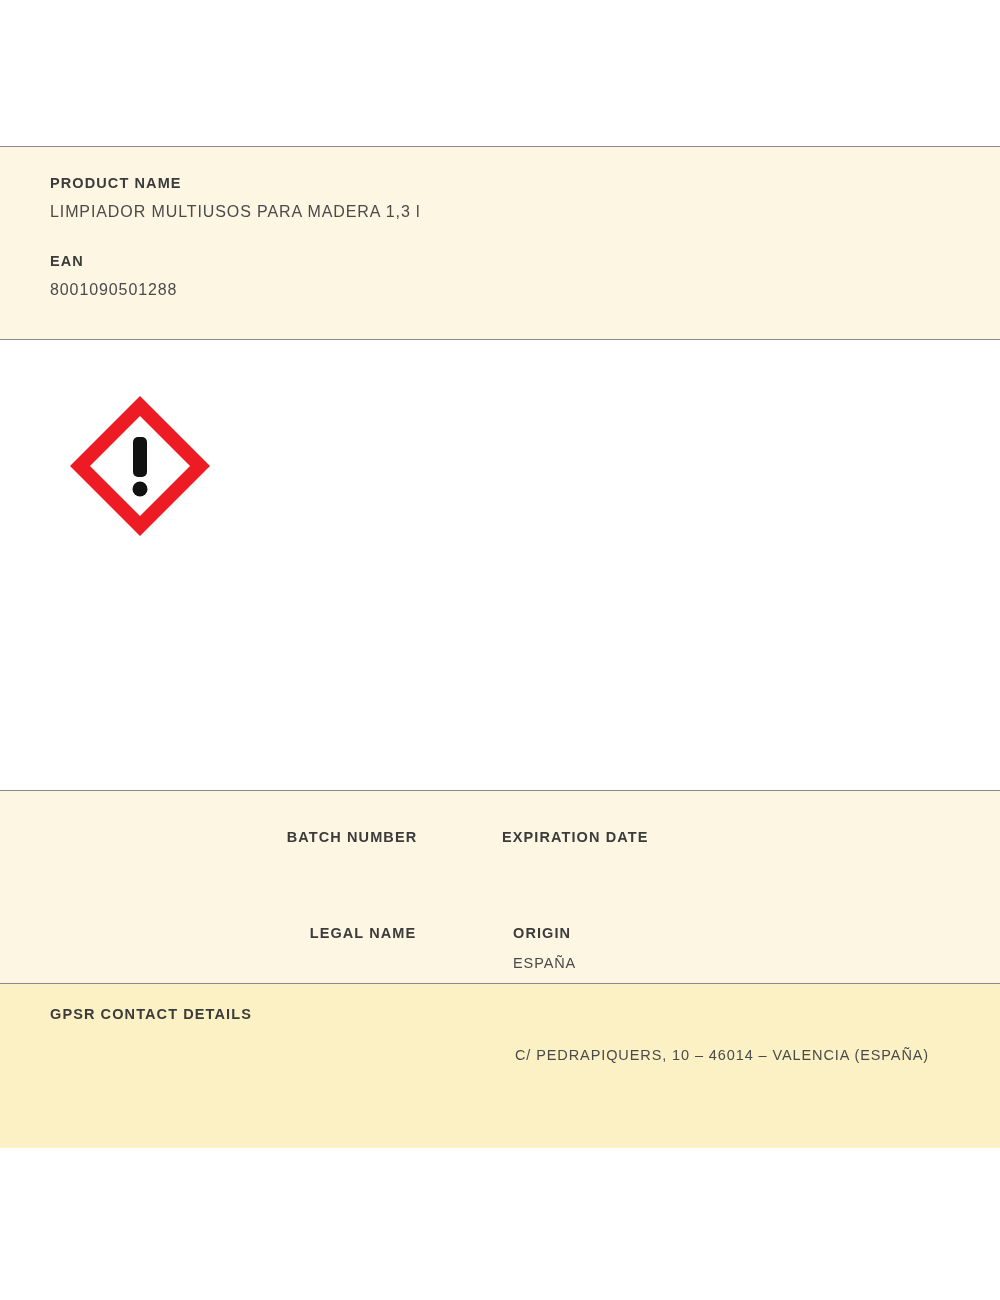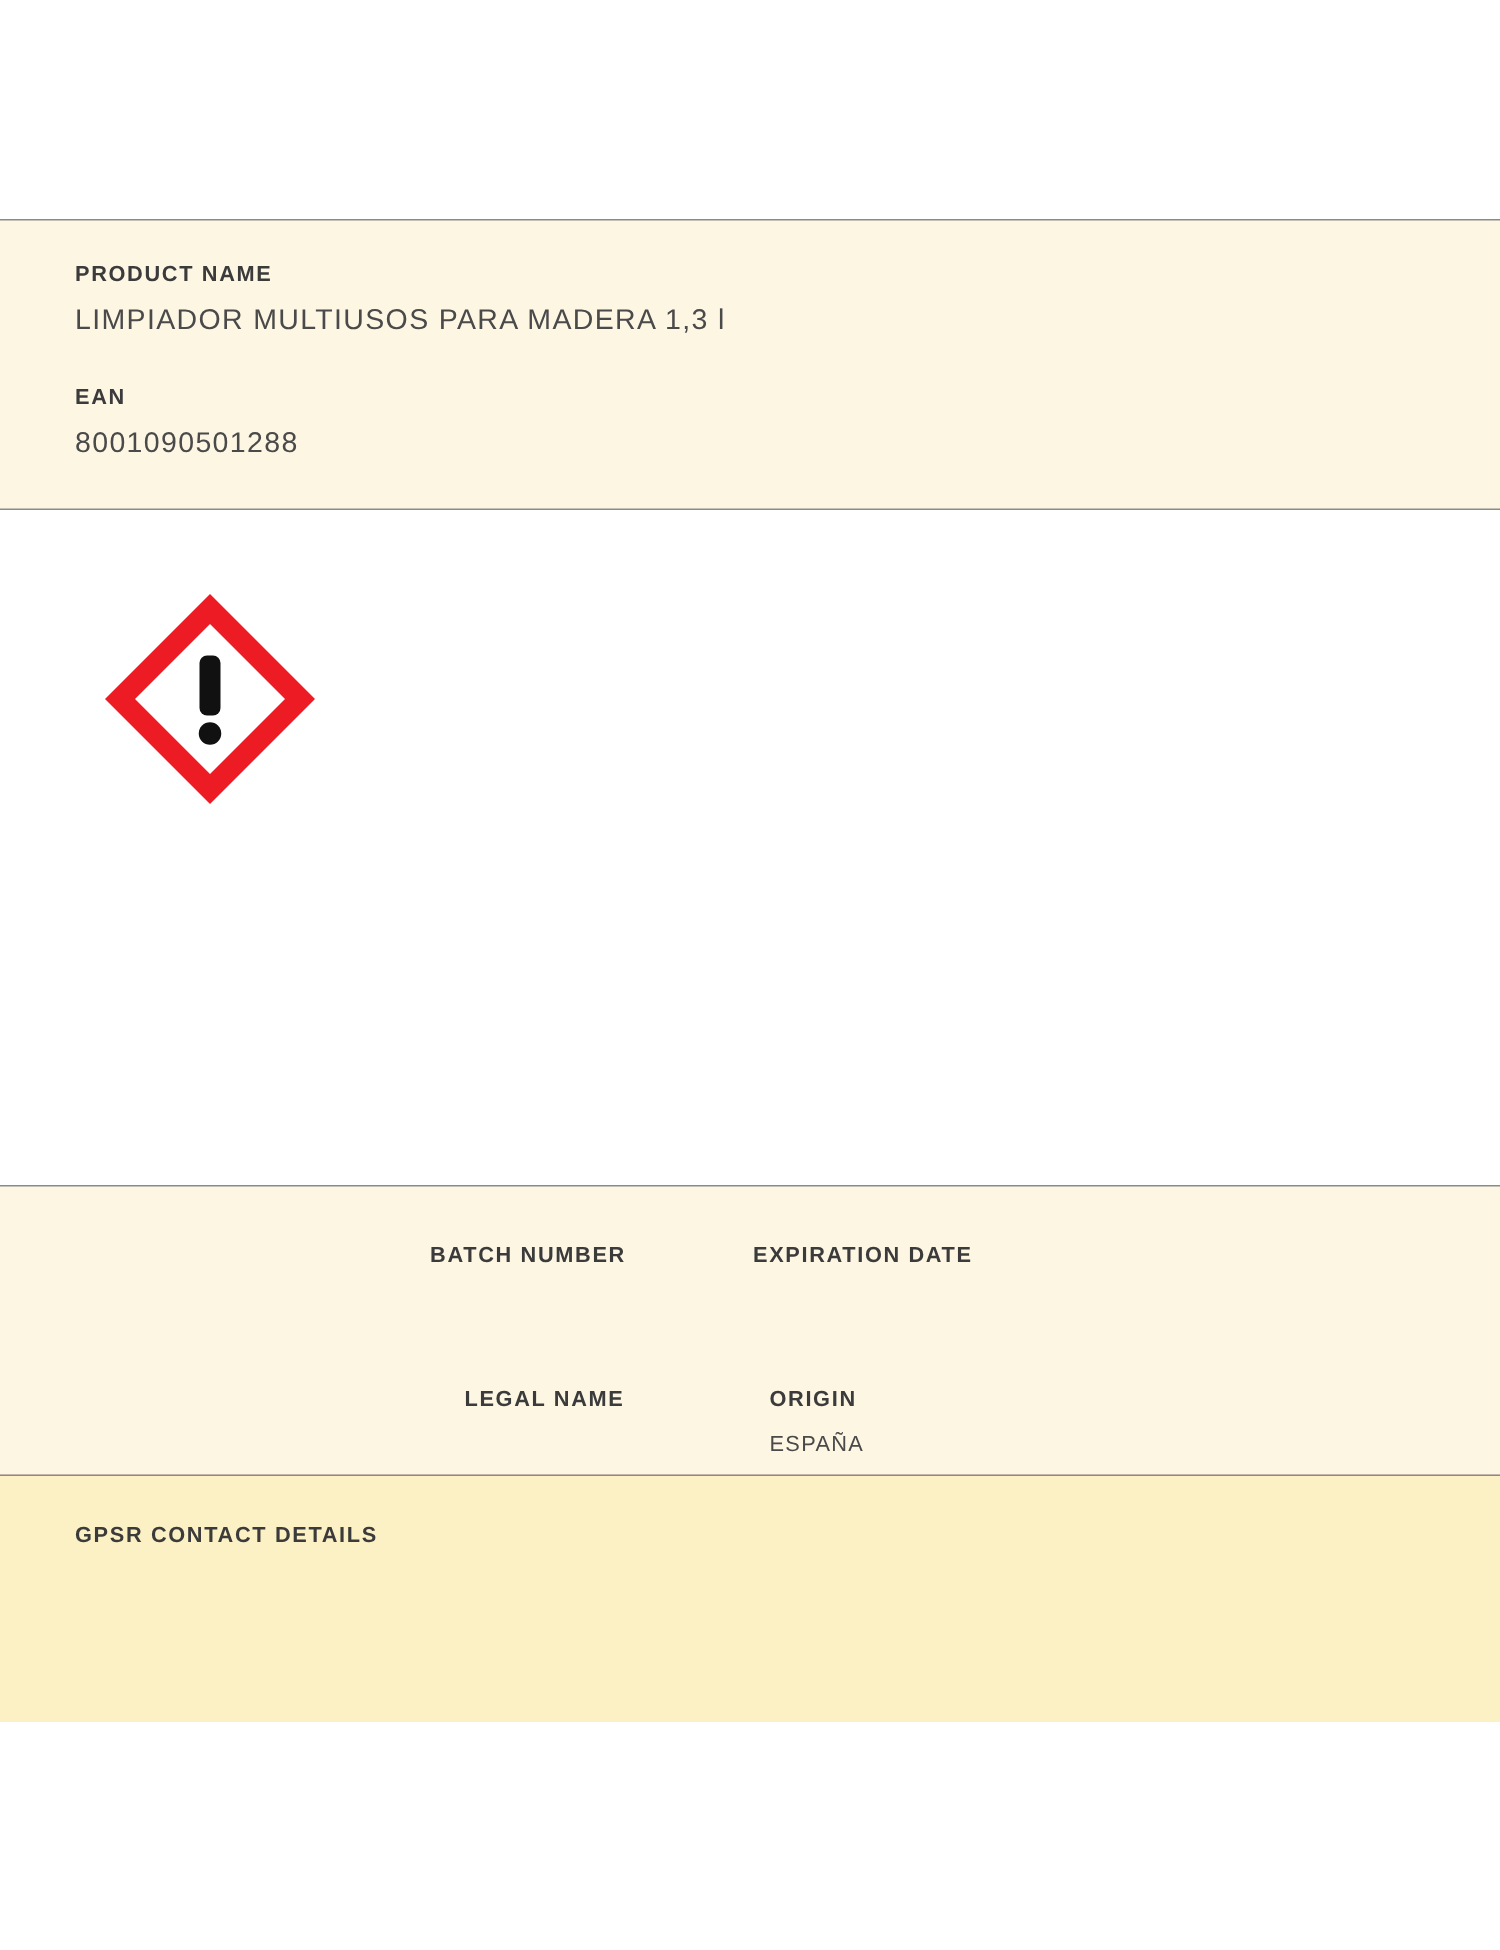--- a/index.html
+++ b/index.html
@@ -40,21 +40,21 @@
   }
   .field-label {
     font-size: 14.5px;
     font-weight: bold;
     letter-spacing: 1.1px;
     color: #3b3b3b;
     margin: 0 0 12px 0;
     text-transform: uppercase;
   }
   .field-value {
-    font-size: 19px;
+    font-size: 16px;
     letter-spacing: 0.9px;
     color: #4a4a4a;
     margin: 0;
   }
   .field-group + .field-group {
     margin-top: 32px;
   }
 
   
   .pictogram-area {
@@ -118,21 +118,21 @@
     margin-top: 14px;
     min-height: 18px;
   }
 
   
   .gpsr-block {
     background: #fcf1c4;
     border-top: 1px solid #8a8a8a;
     height: 165px;
     box-sizing: border-box;
-    padding: 32px 50px 0 50px;
+    padding: 22px 50px 0 50px;
     position: relative;
   }
   .gpsr-label {
     font-size: 14.5px;
     font-weight: bold;
     letter-spacing: 1.1px;
     color: #3b3b3b;
     text-transform: uppercase;
   }
   .gpsr-address {
@@ -199,17 +199,18 @@
       </div>
       <div class="col-b">
         <div class="detail-label">ORIGIN</div>
         <div class="detail-value">ESPAÑA</div>
       </div>
     </div>
   </section>
 
   <section class="gpsr-block">
     <div class="gpsr-label">GPSR CONTACT DETAILS</div>
+    <div class="gpsr-address">C/ PEDRAPIQUERS, 10 – 46014 – VALENCIA (ESPAÑA)</div>
   </section>
 
   <div class="bottom-spacer"></div>
 
 </div>
 
 </body></html>

